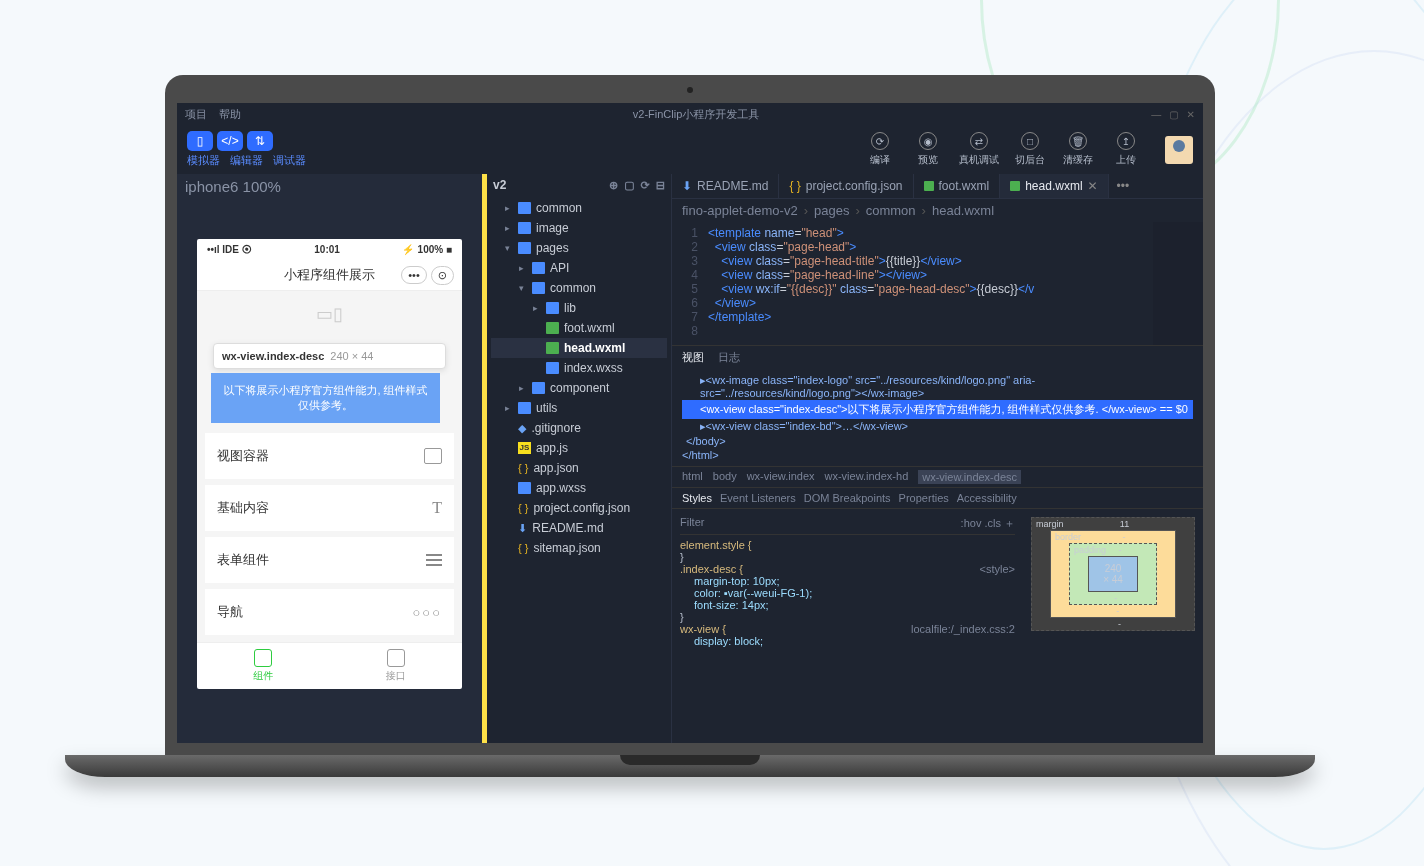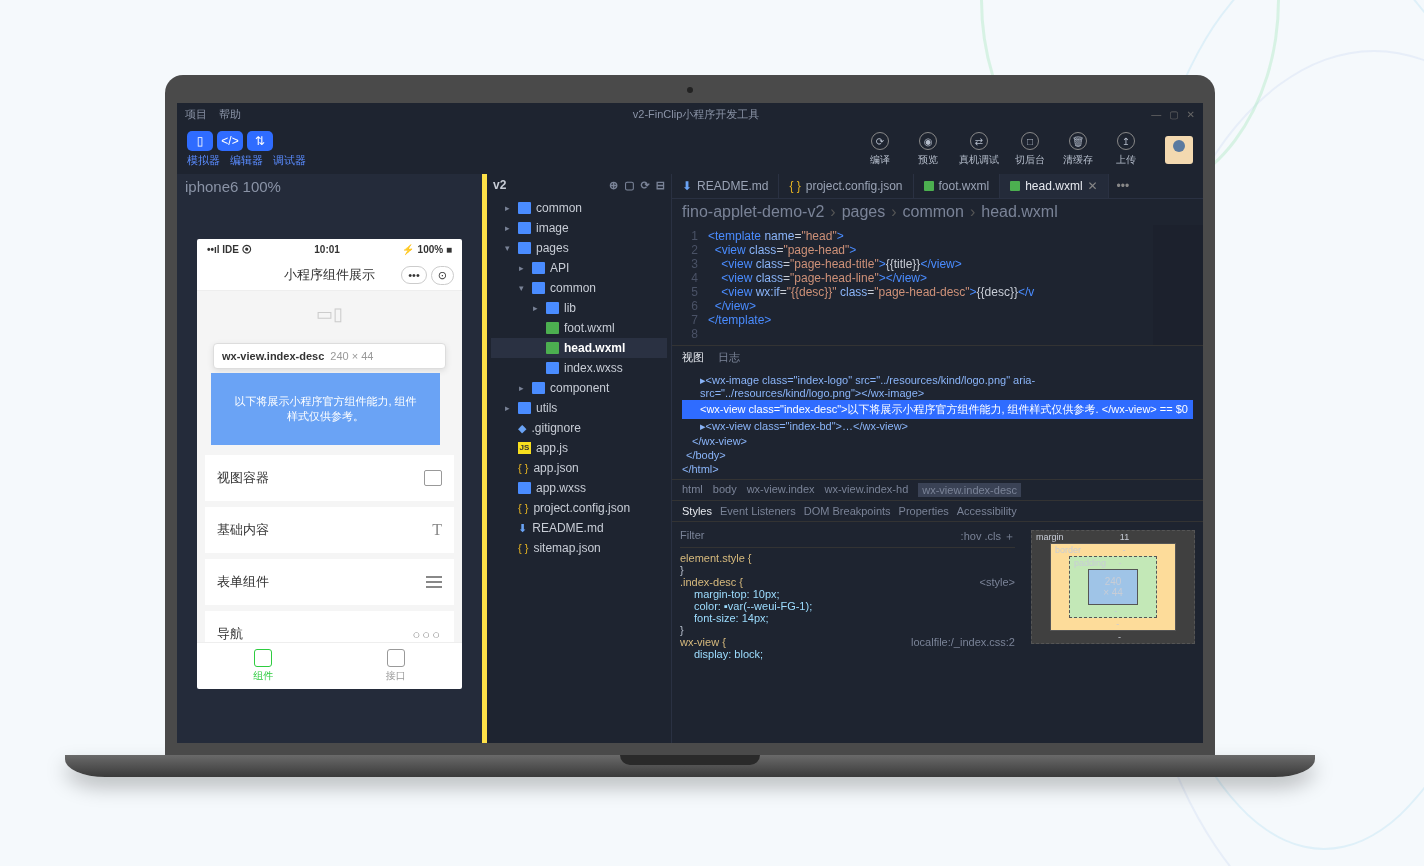--- a/index.html
+++ b/index.html
@@ -39,21 +39,21 @@
 .sim-panel { width: 305px; background: #242b3a; display: flex; flex-direction: column; }
 .sim-status { color: #8a93a6; font-size: 15px; padding: 4px 8px; }
 .phone { background: #fff; margin: 40px 20px 0 20px; height: 450px; display: flex; flex-direction: column; font-size: 12px; color: #333; border-radius: 2px; }
 .phone-status { display: flex; justify-content: space-between; padding: 5px 10px; font-size: 10px; font-weight: 600; }
 .phone-nav { display: flex; align-items: center; justify-content: center; position: relative; padding: 6px; font-size: 13px; font-weight: 500; border-bottom: 1px solid #eee; }
 .phone-nav-dots { position: absolute; right: 8px; display: flex; gap: 4px; align-items: center; }
 .dots-pill { border: 1px solid #ccc; border-radius: 12px; padding: 2px 6px; font-size: 11px; display: flex; gap: 3px; align-items: center; }
 .phone-content { flex: 1; background: #f5f5f5; padding: 8px; overflow: hidden; }
 .tooltip { background: #fff; border: 1px solid #ddd; border-radius: 4px; padding: 6px 8px; font-size: 11px; box-shadow: 0 2px 6px rgba(0,0,0,.1); margin: 18px 8px 4px 8px; display: flex; gap: 6px; }
 .tooltip .dim { color: #999; }
-.hl { background: #6aa3f5; color: #fff; padding: 21px; font-size: 11px; text-align: center; margin: 0 14px 10px 6px; }
+.hl { background: #6aa3f5; color: #fff; padding: 10px; font-size: 11px; text-align: center; margin: 0 14px 10px 6px; }
 .menu-row { background: #fff; padding: 14px 12px; margin-bottom: 6px; display: flex; justify-content: space-between; align-items: center; font-size: 13px; }
 .menu-row .ico-box { width: 18px; height: 16px; border: 1px solid #999; border-radius: 2px; }
 .menu-row .ico-t { font-size: 16px; color: #888; font-family: serif; }
 .menu-row .ico-lines { width: 16px; display: flex; flex-direction: column; gap: 3px; }
 .menu-row .ico-lines span { height: 2px; background: #888; }
 .menu-row .ico-dots { letter-spacing: 2px; color: #888; }
 .phone-tabbar { display: flex; border-top: 1px solid #eee; }
 .tab-item { flex: 1; text-align: center; padding: 6px; font-size: 10px; }
 .tab-item.active { color: #2ecc40; }
 .tab-ico { width: 18px; height: 18px; margin: 0 auto 2px; border: 1.5px solid currentColor; border-radius: 3px; }
@@ -75,21 +75,21 @@
 .fico.md { color: #6aa3f5; font-size: 11px; width: auto; }
 .indent-1 { padding-left: 14px; } .indent-2 { padding-left: 28px; } .indent-3 { padding-left: 42px; }
 
 
 .editor-area { flex: 1; display: flex; flex-direction: column; background: #1e2430; overflow: hidden; }
 .tabs { display: flex; background: #1e2430; border-bottom: 1px solid #2a3142; font-size: 12px; }
 .tab { padding: 5px 10px; display: flex; align-items: center; gap: 5px; color: #9aa3b5; border-right: 1px solid #2a3142; }
 .tab.active { background: #242b3a; color: #e6e9ef; }
 .tab .close { font-size: 12px; color: #888; }
 .tab-more { padding: 5px 8px; color: #888; }
-.breadcrumb { padding: 4px 10px; font-size: 16px; color: #7a8397; display: flex; gap: 6px; }
+.breadcrumb { padding: 4px 10px; font-size: 13px; color: #7a8397; display: flex; gap: 6px; }
 .breadcrumb .sep { color: #555; }
 .code { flex: 1; font-family: Consolas, monospace; font-size: 12px; padding: 4px 0; overflow: hidden; position: relative; }
 .minimap { position: absolute; right: 0; top: 0; width: 50px; height: 100%; background: #1a202c; opacity: .6; }
 .code-line { display: flex; }
 .ln { width: 36px; text-align: right; color: #4a5266; padding-right: 10px; }
 .cl { white-space: pre; }
 .tag { color: #4a8cff; } .attr { color: #8ab4f8; } .str { color: #ce9178; } .tmpl { color: #c8cdd6; }
 
 
 .devtools { height: 398px; border-top: 1px solid #333; display: flex; flex-direction: column; background: #1e2430; font-size: 11px; }
@@ -406,21 +406,20 @@
 
           <div class="devtools">
             <div class="dt-tabs">
               <span class="act">视图</span>
               <span>日志</span>
             </div>
             <div class="dt-dom">
               <div class="row" style="padding-left:18px;color:#8ab4f8">▸<span>&lt;wx-image class="index-logo" src="../resources/kind/logo.png" aria-src="../resources/kind/logo.png"&gt;&lt;/wx-image&gt;</span></div>
               <div class="row sel" style="padding-left:18px"><span>&lt;wx-view class="index-desc"&gt;以下将展示小程序官方组件能力, 组件样式仅供参考. &lt;/wx-view&gt; == $0</span></div>
               <div class="row" style="padding-left:18px;color:#8ab4f8">▸&lt;wx-view class="index-bd"&gt;…&lt;/wx-view&gt;</div>
-              <div class="row" style="padding-left:10px;color:#8ab4f8">&lt;/wx-view&gt;</div>
               <div class="row" style="padding-left:4px;color:#8ab4f8">&lt;/body&gt;</div>
               <div class="row" style="color:#8ab4f8">&lt;/html&gt;</div>
             </div>
             <div class="dt-crumb">
               <span>html</span>
               <span>body</span>
               <span>wx-view.index</span>
               <span>wx-view.index-hd</span>
               <span class="act">wx-view.index-desc</span>
             </div>

